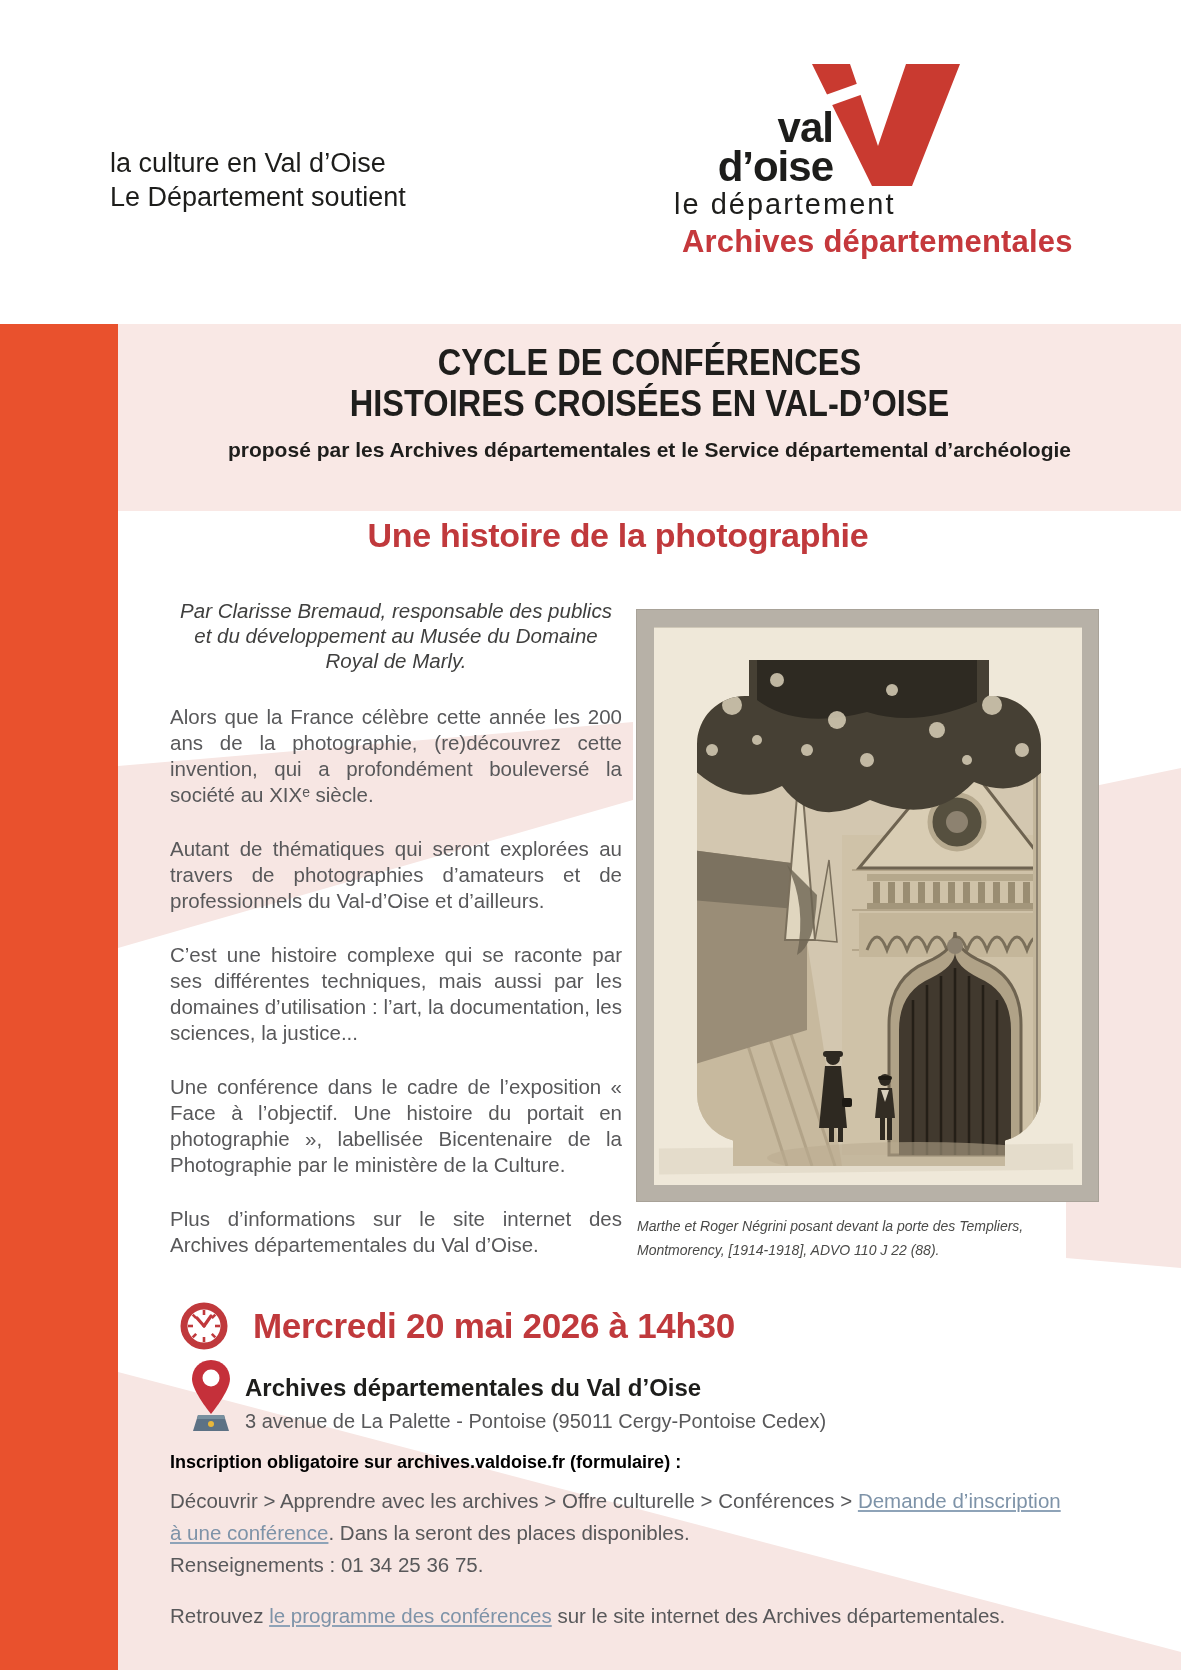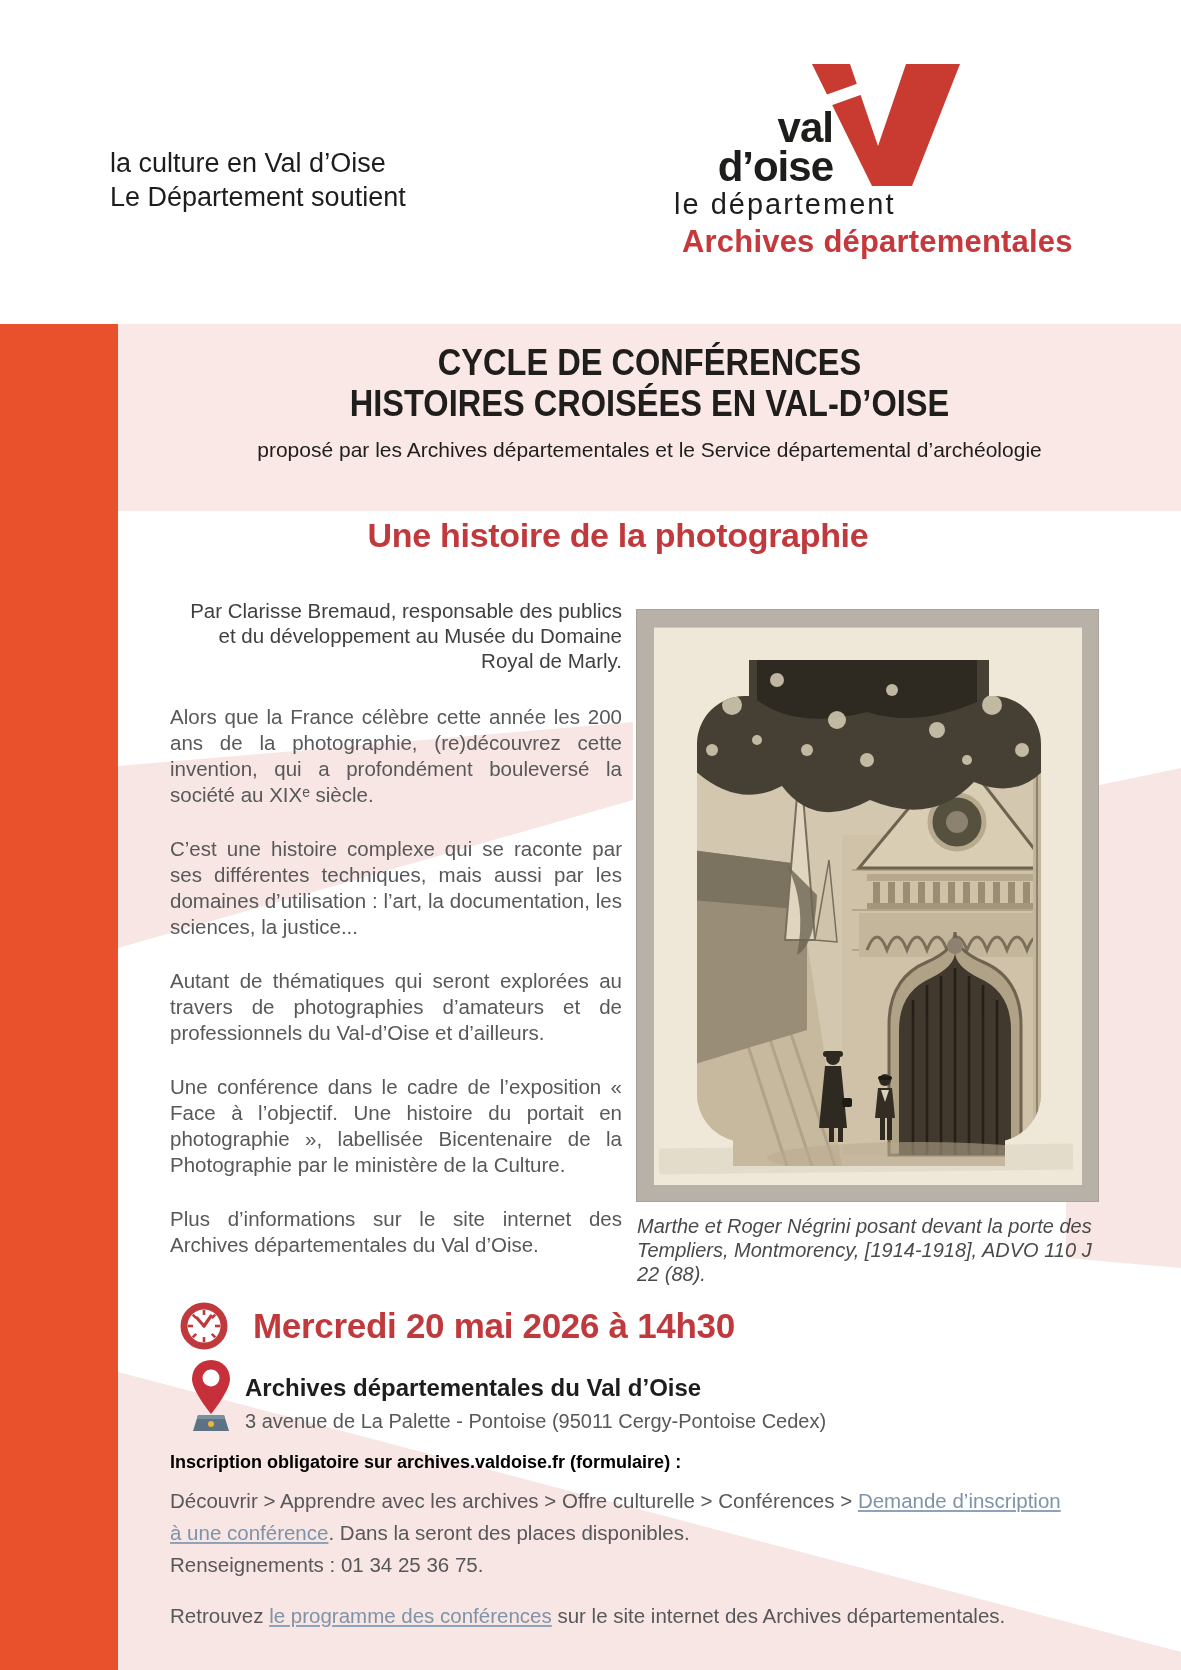--- a/index.html
+++ b/index.html
@@ -30,40 +30,40 @@
   .red-bar { position:absolute; left:0; top:324px; width:118px; height:1346px; background:#e9512d; z-index:1; }
   .banner {
     position:absolute; left:118px; top:324px; width:1063px; height:187px;
     background:#f9e8e5; z-index:1; text-align:center;
   }
   .banner h1 {
     margin-top:18px; font-size:37px; line-height:41px; color:#1f1e1c;
     font-weight:bold; transform:scaleX(.88); transform-origin:center;
     letter-spacing:0;
   }
-  .banner .subtitle { margin-top:14px; font-size:21px; font-weight:400; color:#1f1e1c; }
+  .banner .subtitle { margin-top:14px; font-size:21px; font-weight:700; color:#1f1e1c; }
 
   
   .article-title {
     position:absolute; left:118px; top:516px; width:1000px; z-index:2;
     text-align:center; font-size:34px; font-weight:bold; color:#c0393c; letter-spacing:-.3px;
   }
   .text-col { position:absolute; left:170px; top:598px; width:452px; z-index:2; }
   .text-col p { font-size:20.5px; line-height:26px; text-align:justify; margin-bottom:28px; color:#58585a; }
-  .text-col p.byline { color:#3f3f3e; text-align:right; line-height:25px; margin-bottom:31px; }
+  .text-col p.byline { font-style:italic; color:#3f3f3e; text-align:center; line-height:25px; margin-bottom:31px; }
 
   
   .photo-card {
     position:absolute; left:636px; top:609px; width:463px; height:593px; z-index:2;
     background:#b7b1a7; border:1px solid #a8a298;
   }
   .photo-paper { position:absolute; left:17px; top:17px; width:428px; height:558px; background:#efe8d9; box-shadow:0 1px 0 #cfc8b8 inset; }
   .photo-caption {
     position:absolute; left:637px; top:1214px; width:468px; z-index:2;
-    font-size:20px; font-style:italic; line-height:24px; color:#4a4a48;
+    font-size:14px; font-style:italic; line-height:24px; color:#4a4a48;
   }
 
   
   .clock-icon { position:absolute; left:180px; top:1302px; width:48px; height:48px; z-index:2; }
   .event-date {
     position:absolute; left:245px; top:1306px; z-index:2;
     font-size:35px; font-weight:bold; color:#c0393c; letter-spacing:-.3px;margin-left:8px;
   }
   .pin-icon { position:absolute; left:189px; top:1358px; width:44px; height:74px; z-index:2; }
   .event-venue { position:absolute; left:245px; top:1374px; z-index:2; font-size:24px; font-weight:bold; color:#1d1d1b; }
@@ -113,22 +113,22 @@
       <div>HISTOIRES CROISÉES EN VAL-D’OISE</div>
     </h1>
     <div class="subtitle">proposé par les Archives départementales et le Service départemental d’archéologie</div>
   </div>
 
   <div class="article-title">Une histoire de la photographie</div>
 
   <div class="text-col">
     <p class="byline">Par Clarisse Bremaud, responsable des publics et du développement au Musée du Domaine Royal de Marly.</p>
     <p>Alors que la France célèbre cette année les 200 ans de la photographie, (re)découvrez cette invention, qui a profondément bouleversé la société au XIXᵉ siècle.</p>
+    <p>Autant de thématiques qui seront explorées au travers de photographies d’amateurs et de professionnels du Val-d’Oise et d’ailleurs.</p>
     <p>C’est une histoire complexe qui se raconte par ses différentes techniques, mais aussi par les domaines d’utilisation : l’art, la documentation, les sciences, la justice...</p>
-    <p>Autant de thématiques qui seront explorées au travers de photographies d’amateurs et de professionnels du Val-d’Oise et d’ailleurs.</p>
     <p>Une conférence dans le cadre de l’exposition « Face à l’objectif. Une histoire du portait en photographie », labellisée Bicentenaire de la Photographie par le ministère de la Culture.</p>
     <p>Plus d’informations sur le site internet des Archives départementales du Val d’Oise.</p>
   </div>
 
   <div class="photo-card">
     <div class="photo-paper"></div>
     <svg width="463" height="593" viewBox="0 0 463 593" style="position:absolute;left:0;top:0">
       <defs>
         <clipPath id="photoClip">
           <rect x="112" y="50" width="240" height="140"></rect>

